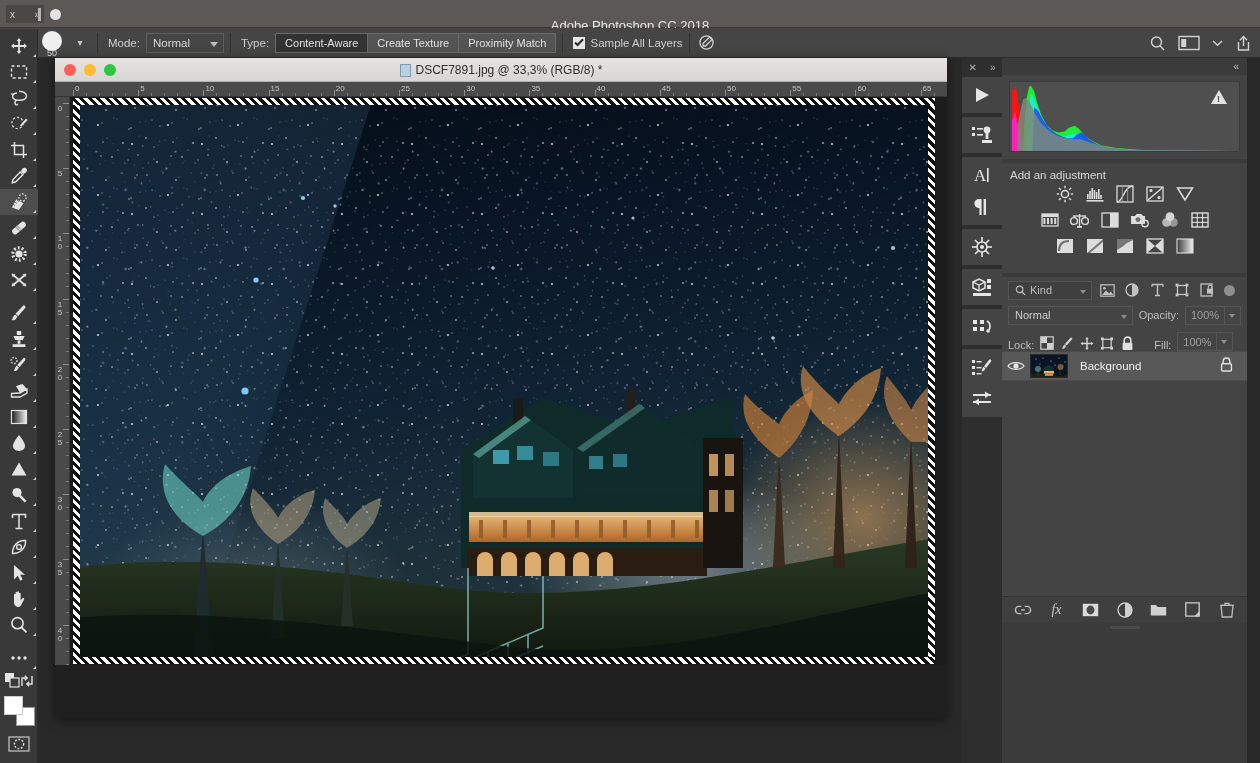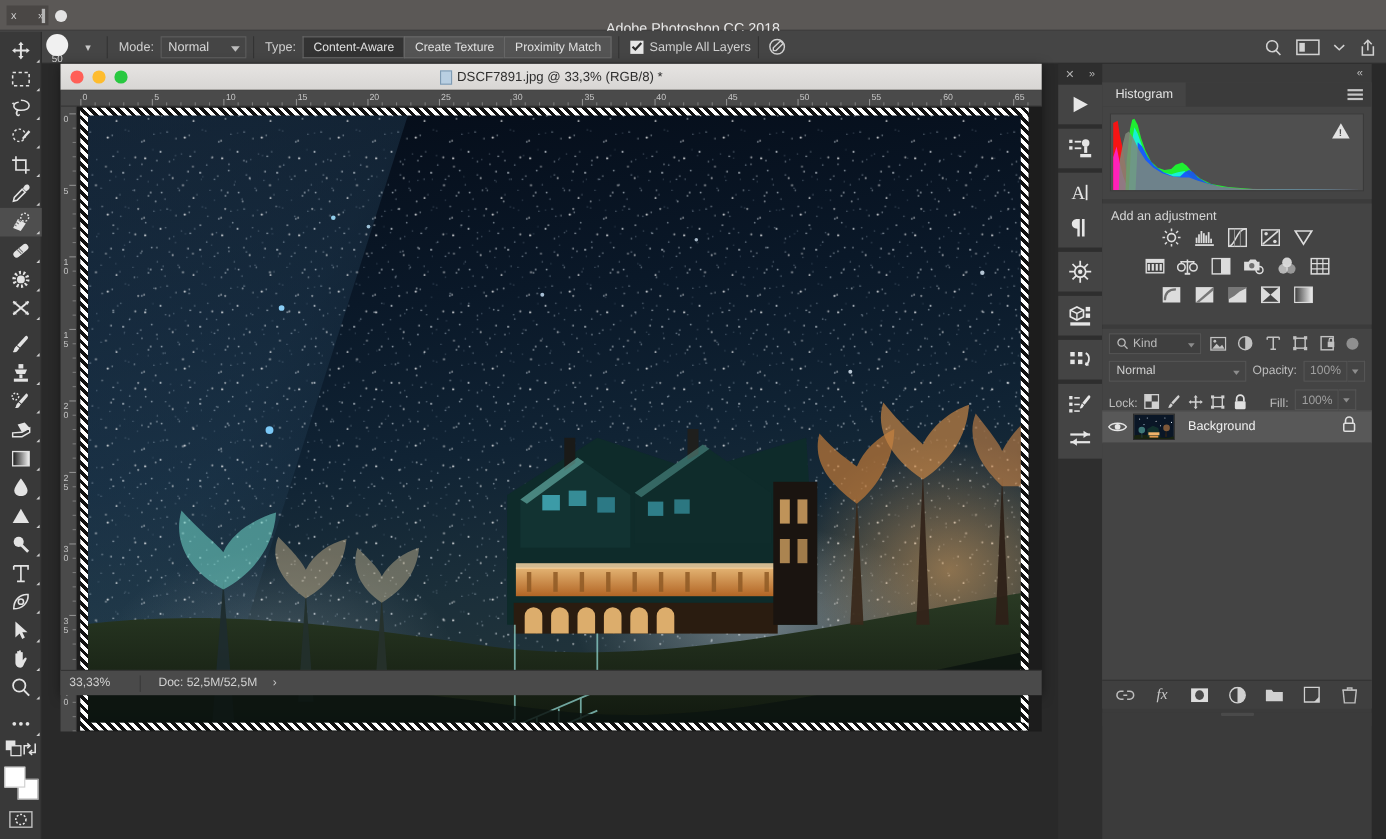--- a/index.html
+++ b/index.html
@@ -136,21 +136,21 @@
   .tool-divider { height: 7px; }
   .swatches {
     position: relative; width: 38px; height: 36px; margin-top: 2px; cursor: pointer;
   }
   .sw-back-wrap { position: absolute; left: 16px; top: 13px; width: 19px; height: 19px; background:#fff; border:1px solid #999; }
   .sw-fore-wrap { position: absolute; left: 4px; top: 2px; width: 19px; height: 19px; background:#fff; border:1px solid #ccc; z-index: 2;}
 
   
   .docwin {
     position: absolute; left: 55px; top: 58px;
-    width: 892px; height: 574px;
+    width: 892px; height: 660px;
     background: #1f1f1f;
     box-shadow: 0 2px 10px rgba(0,0,0,.5);
   }
   .doc-titlebar {
     position: relative;
     height: 24px; width: 892px;
     background: linear-gradient(#e6e4e2, #d8d6d4);
     border-bottom: 1px solid #b6b4b2;
     display: flex; align-items: center;
   }
@@ -968,26 +968,20 @@
               <path d="M120 628 L120 666 M100 632 L100 668"></path>
             </g>
           </g>
 
           <path d="M0 520 C140 508 300 532 430 548 C580 566 720 520 862 494 L862 566 L0 566 Z" fill="#0c1410" opacity="0.85"></path>
         </svg>
       </div>
       <div class="marching"></div>
     </div>
 
-    <div class="doc-status">
-      <span class="zoomval">33,33%</span>
-      <span class="status-sep"></span>
-      <span class="docsize">Doc: 52,5M/52,5M</span>
-      <span class="status-arrow">›</span>
-    </div>
   </div>
 
   <div class="icon-rail">
     <div class="rail-head">
       <span>✕</span>
       <span>»</span>
     </div>
     <div class="rail-group">
       <div class="rail-btn">
         <svg width="20" height="18" viewBox="0 0 20 18">
@@ -1082,28 +1076,20 @@
           <path d="M8 8.5 L3 11.8 L8 15.2 Z" fill="#e6e6e6"></path>
         </svg>
       </div>
     </div>
   </div>
 
   <div class="rightdock">
     <div class="dock-collapse">«</div>
 
     <div class="panel">
-      <div class="panel-tabs">
-        <div class="panel-tab">Histogram</div>
-        <div class="panel-menu">
-            <i></i>
-            <i></i>
-            <i></i>
-          </div>
-      </div>
       <div class="histo-body">
         <div class="histo-box">
           <svg width="100%" height="100%" viewBox="0 0 226 71" preserveAspectRatio="none">
             <path d="M2 71 L2 8 L6 6 L8 20 L11 34 L13 48 L15 62 L17 68 L20 70 L226 70 Z" fill="#ff1111" opacity="0.95"></path>
             <path d="M2 71 L2 40 L5 30 L8 46 L11 58 L14 66 L18 70 L226 70 Z" fill="#ff22cc" opacity="0.9"></path>
             <path d="M13 71 L14 44 L17 14 L19 5 L21 4 L24 10 L27 22 L31 34 L36 44 L42 50 L48 52 L54 51 L58 47 L64 45 L68 48 L73 54 L80 60 L90 65 L105 68 L130 70 L226 70 Z" fill="#1aff2e" opacity="0.9"></path>
             <path d="M16 71 L18 30 L21 12 L24 18 L28 30 L33 41 L39 49 L46 54 L54 56 L60 54 L66 53 L70 57 L76 62 L84 66 L96 69 L120 70 L226 70 Z" fill="#17f0f0" opacity="0.85"></path>
             <path d="M22 71 L24 26 L28 30 L33 40 L39 48 L47 54 L56 58 L62 58 L66 54 L70 52 L74 54 L78 59 L86 64 L98 68 L118 70 L226 70 Z" fill="#1a44ff" opacity="0.85"></path>
             <path d="M7 71 L8 42 L11 26 L13 18 L16 16 L20 22 L25 33 L31 43 L38 50 L46 55 L55 58 L63 59 L70 59 L78 62 L88 65 L100 68 L120 69.6 L150 70 L226 70.4 Z" fill="#7e8878" opacity="0.85"></path>
           </svg>

